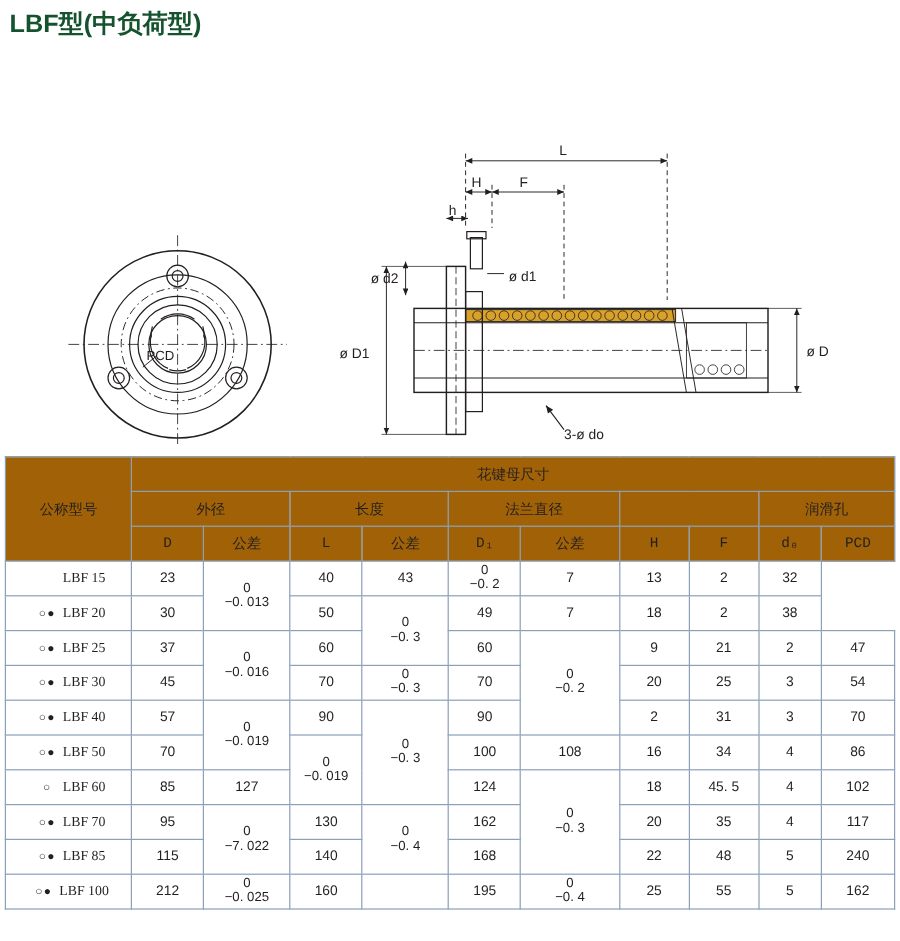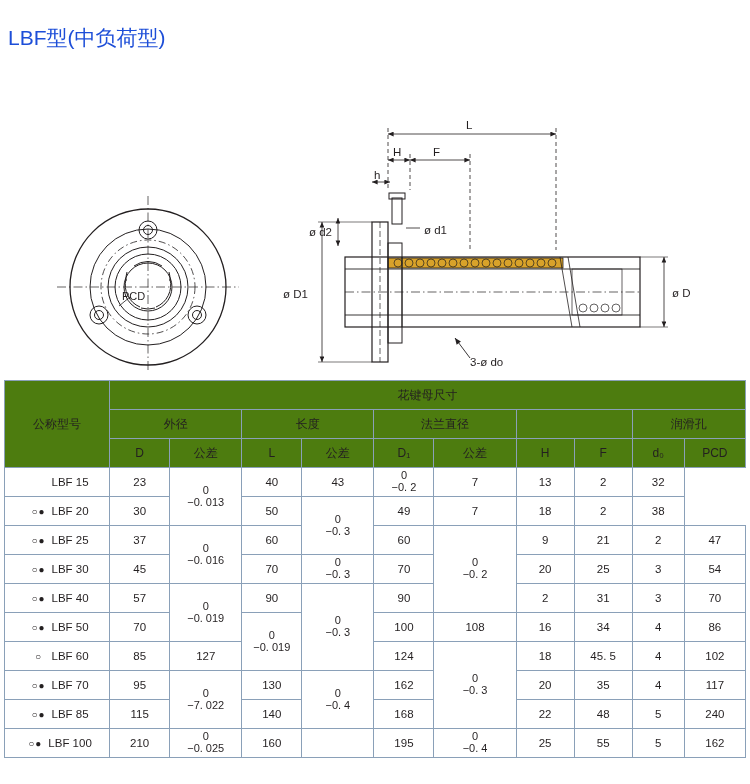--- a/index.html
+++ b/index.html
@@ -5,22 +5,22 @@
   html,body{margin:0;padding:0;}
   body{
     width:750px;height:784px;
     background:#ffffff;
     font-family:"Liberation Sans","DejaVu Sans",sans-serif;
     color:#231f20;
     position:relative;
     overflow:hidden;
   }
   .page-title{
-    position:absolute;left:8px;top:24px;
-    font-size:21px;font-weight:normal;color:#1d4ed8;
+    position:absolute;left:8px;top:6px;
+    font-size:21px;font-weight:bold;color:#14532d;
     letter-spacing:0px;
   }
   
   .drawing{position:absolute;left:0;top:50px;width:750px;height:320px;}
   .drawing svg{display:block;}
   
   .tbl-wrap{position:absolute;left:4px;top:380px;width:742px;}
   table.spec{
     border-collapse:collapse;
     width:742px;
@@ -30,30 +30,32 @@
   table.spec th,table.spec td{
     border:1px solid #8aa0b8;
     text-align:center;
     vertical-align:middle;
     padding:0;
     height:28px;
     color:#231f20;
     font-weight:normal;
   }
   table.spec thead th{
-    background:#4d7c0f;
+    background:#a16207;
     font-size:12px;
+    font-family:Liberation Mono, monospace;
   }
   table.spec td{background:#ffffff;}
   td.shade{background:#e8eef6;}
   .model-cell{
     text-align:left;
     padding-left:6px;
     white-space:nowrap;
     font-size:11.5px;
+    font-family:Liberation Serif, serif;
   }
   .marks{display:inline-block;width:26px;letter-spacing:1px;font-size:10px;}
   .tol{line-height:1.05;font-size:11px;}
   .tol .t1{display:block;}
   .tol .t2{display:block;}
 </style>
 </head>
 <body>
 
 <div class="page-title">LBF型(中负荷型)</div>
@@ -365,21 +367,21 @@
           <td class="">115</td>
           <td class="">140</td>
           <td class="">168</td>
           <td class="">22</td>
           <td class="">48</td>
           <td class="">5</td>
           <td class="">240</td>
         </tr>
         <tr>
           <td class="model-cell shade"><span class="marks">○●</span>LBF 100</td>
-          <td class=" shade">210</td>
+          <td class=" shade">212</td>
           <td class="tol shade" rowspan="1">
             <span class="t1">0</span>
             <span class="t2">−0. 025</span>
           </td>
           <td class=" shade">160</td>
           <td class="tol shade" rowspan="1">
             <span class="t1"></span>
             <span class="t2"></span>
           </td>
           <td class=" shade">195</td>

